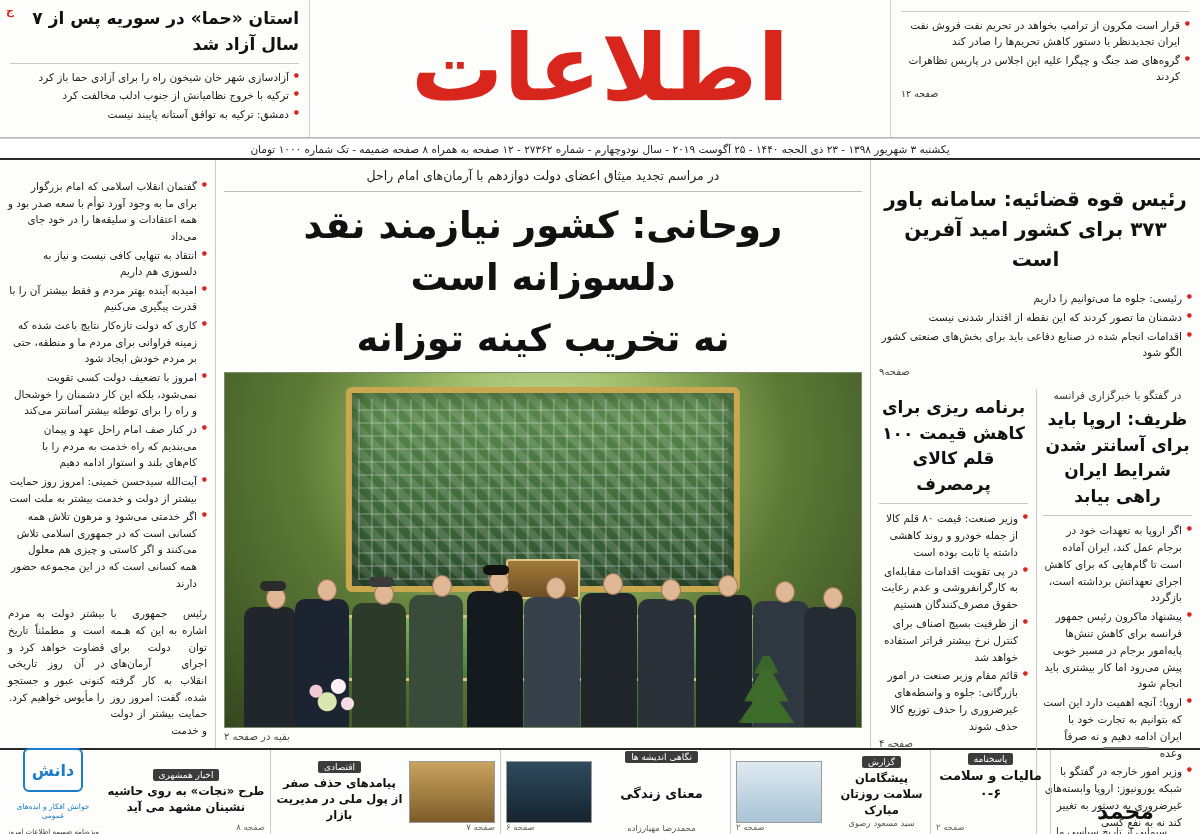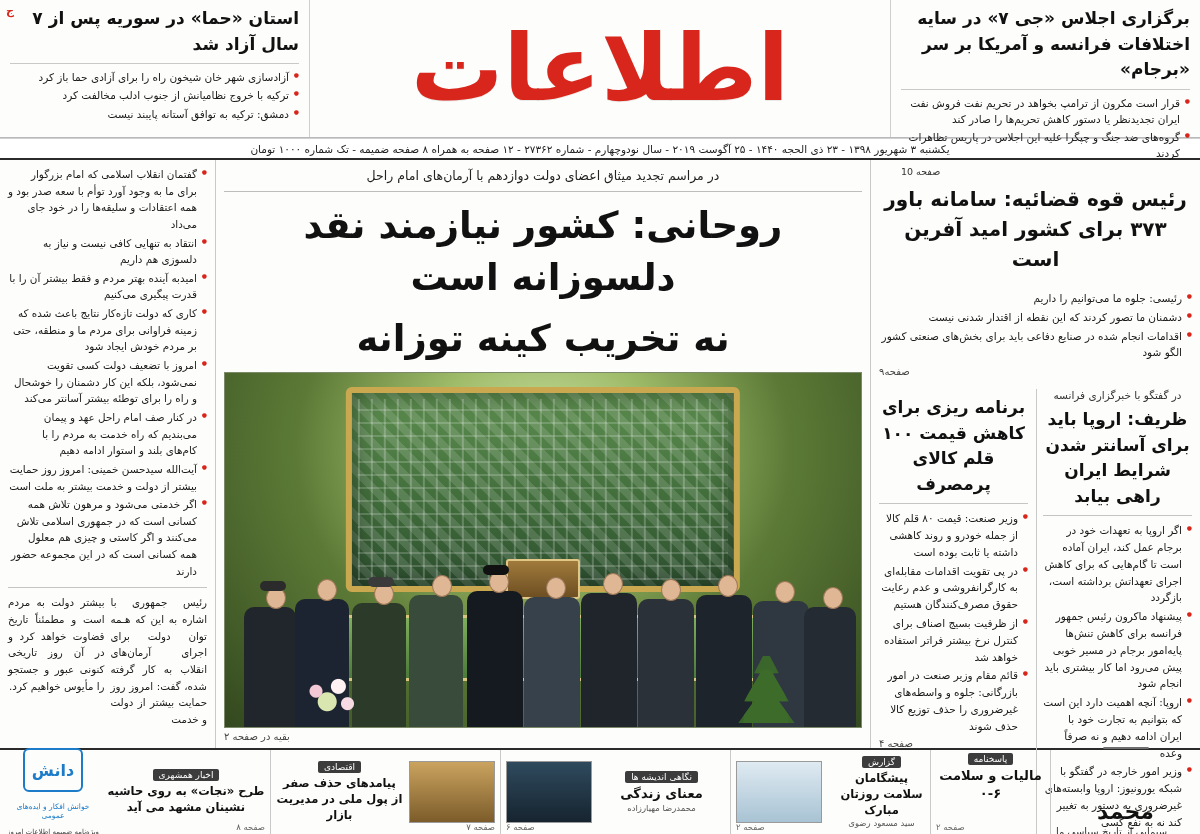--- a/index.html
+++ b/index.html
@@ -123,21 +123,21 @@
   }
   .col-center {
     flex: 1 1 auto;
     padding: 6px 8px;
     display: flex;
     flex-direction: column;
   }
   .col-left {
     flex: 0 0 216px;
     border-right: 1px solid #c9c9c9;
-    padding: 6px 8px;
+    padding: 18px 8px;
     display: flex;
     flex-direction: column;
   }
 
   
   .photo {
     position: relative;
     overflow: hidden;
     background: #8a8f7e;
   }
@@ -319,27 +319,26 @@
   .bt-pageref.r { left:auto; right: 5px; }
 </style>
 </head>
 <body>
 
 <div id="page">
 
   <div class="masthead">
 
     <div class="mh-col right">
-      <div class="mh-headline">برگزاری اجلاس «جی ۷» در سایه اختلافات فرانسه و آمریکا بر سر «برجام»</div>
       <div class="mh-rule"></div>
       <ul class="bullets">
         <li>قرار است مکرون از ترامپ بخواهد در تحریم نفت فروش نفت ایران تجدیدنظر یا دستور کاهش تحریم‌ها را صادر کند</li>
         <li>گروه‌های ضد جنگ و چپگرا علیه این اجلاس در پاریس تظاهرات کردند</li>
       </ul>
-      <div class="mh-page-ref">صفحه 10</div>
+      <div class="mh-page-ref">صفحه ۱۲</div>
     </div>
 
     <div class="mh-center">
       <div class="logo-text">اطلاعات</div>
     </div>
 
     <div class="mh-col left">
       <div class="corner-mark tl">ج</div>
       <div class="mh-headline">استان «حما» در سوریه پس از ۷ سال آزاد شد</div>
       <div class="mh-rule"></div>
@@ -517,21 +516,21 @@
       <div style="display:flex; flex-direction:column; flex:1 1 auto;">
         <div class="bt-label">گزارش</div>
         <div class="bt-title sm">پیشگامان سلامت روزتان مبارک</div>
         <div class="bt-byline">سید مسعود رضوی</div>
       </div>
       <div class="bt-thumb th-health"></div>
       <div class="bt-pageref">صفحه ۲</div>
     </div>
 
     <div class="bt-cell" style="flex:0 0 230px; flex-direction:row; gap:6px; align-items:center;">
-      <div style="display:flex; flex-direction:column; flex:1 1 auto;">
+      <div style="display:flex; flex-direction:column; flex:1 1 auto;gap:20px;">
         <div class="bt-label">نگاهی اندیشه ها</div>
         <div class="bt-title">معنای زندگی</div>
         <div class="bt-byline">محمدرضا مهیارزاده</div>
       </div>
       <div class="bt-thumb th-bike"></div>
       <div class="bt-pageref">صفحه ۶</div>
     </div>
 
     <div class="bt-cell" style="flex:0 0 230px; flex-direction:row; gap:6px; align-items:center;">
       <div class="bt-thumb th-bazaar"></div>

